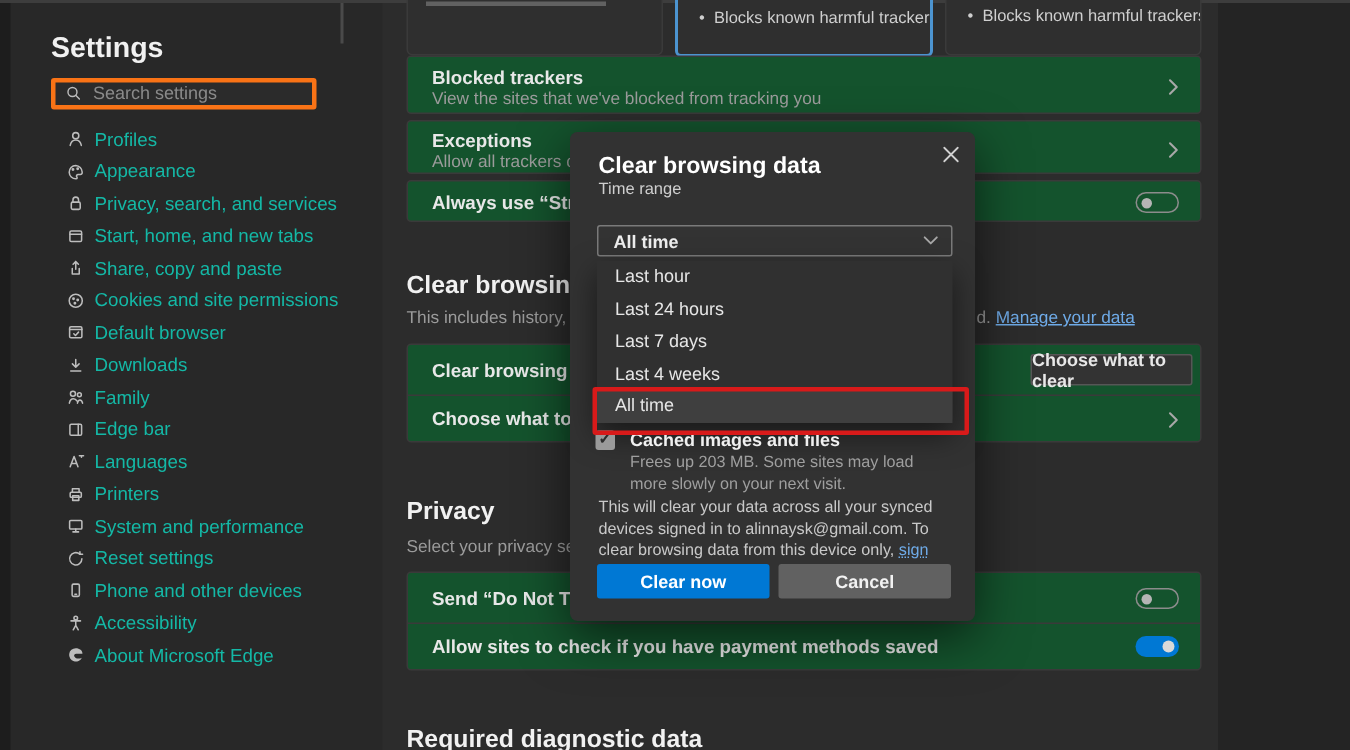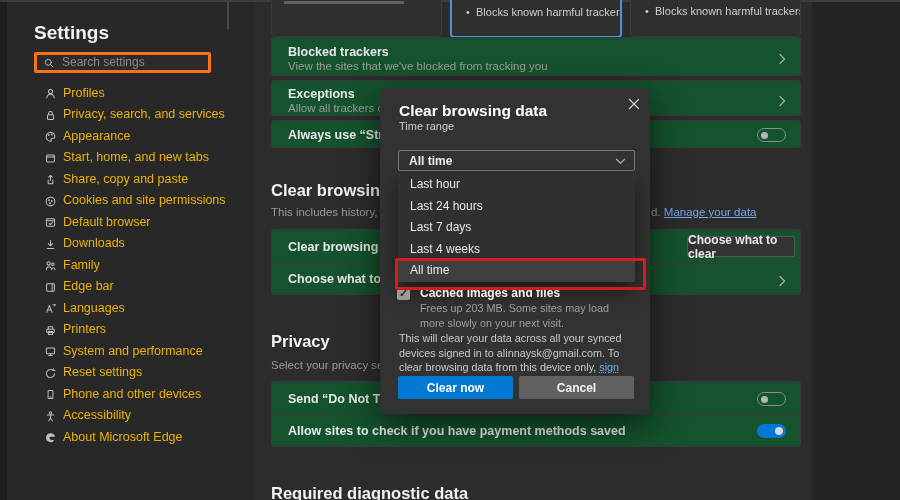--- a/index.html
+++ b/index.html
@@ -11,21 +11,21 @@
   .h2{font-size:16.5px;font-weight:700;color:#f1f1f1;}
   .row-label{font-size:12.5px;font-weight:600;color:#e8e8e8;white-space:nowrap;}
   .desc{font-size:11.5px;color:#9b9b9b;white-space:nowrap;}
   .card{background:#14532d;border:1px solid #3a3a3a;border-radius:3px;box-sizing:border-box;}
   .divider{border-top:1px solid #3a3a3a;}
   
   .searchbox{display:flex;align-items:flex-start;gap:7px;width:177px;height:21px;
              border:3px solid #f97316;border-radius:2px;background:#2b2b2b;padding:0 0 0 6px;box-sizing:border-box;}
   .searchbox .ph{font-size:12px;color:#8a8a8a;}
   .side-item{display:flex;align-items:center;gap:6px;height:21.5px;cursor:pointer;}
-  .side-item span.lbl{font-size:12.5px;color:#eab308;white-space:nowrap;}
+  .side-item span.lbl{font-size:12.5px;color:#14b8a6;white-space:nowrap;}
   .ic{width:13px;height:13px;flex:0 0 13px;display:inline-block;}
   .ic svg{width:100%;height:100%;stroke:#bdbdbd;fill:none;stroke-width:1.1;stroke-linecap:round;stroke-linejoin:round;}
   
   .chev svg{width:10px;height:12px;stroke:#a8a8a8;fill:none;stroke-width:1.4;stroke-linecap:round;stroke-linejoin:round;}
   .toggle{width:29px;height:14px;border-radius:8px;box-sizing:border-box;position:relative;cursor:pointer;}
   .toggle.off{border:1px solid #8c8c8c;background:transparent;}
   .toggle.off .knob{position:absolute;left:3px;top:2.5px;width:7px;height:7px;border-radius:50%;background:#b5b5b5;}
   .toggle.on{background:#0078d4;}
   .toggle.on .knob{position:absolute;right:3px;top:3px;width:8px;height:8px;border-radius:50%;background:#d9d9d9;}
   
@@ -78,32 +78,32 @@
   <div class="abs" style="left:44px;top:82px;width:200px;">
     <div class="side-item">
       <span class="ic"><svg viewBox="0 0 14 14">
             <circle cx="7" cy="4.8" r="2.2"></circle>
             <path d="M3 11.8c.5-2.6 2.1-3.9 4-3.9s3.5 1.3 4 3.9"></path>
           </svg></span>
       <span class="lbl">Profiles</span>
       </div>
     <div class="side-item">
       <span class="ic"><svg viewBox="0 0 14 14">
-            <rect x="3.8" y="6.2" width="6.4" height="5.2" rx="1"></rect>
-            <path d="M5 6V4.6a2 2 0 0 1 4 0V6"></path>
-          </svg></span>
-      <span class="lbl">Privacy, search, and services</span>
-      </div>
-    <div class="side-item">
-      <span class="ic"><svg viewBox="0 0 14 14">
             <path d="M7 2.5a4.8 4.8 0 1 0 .2 9.6c1-.1.9-1 .5-1.5-.5-.7 0-1.6 1-1.6h1.6c.9 0 1.5-.8 1.3-1.8A4.9 4.9 0 0 0 7 2.5z"></path>
             <circle cx="5" cy="5.4" r=".5"></circle>
             <circle cx="8.4" cy="4.8" r=".5"></circle>
           </svg></span>
       <span class="lbl">Appearance</span>
+      </div>
+    <div class="side-item">
+      <span class="ic"><svg viewBox="0 0 14 14">
+            <rect x="3.8" y="6.2" width="6.4" height="5.2" rx="1"></rect>
+            <path d="M5 6V4.6a2 2 0 0 1 4 0V6"></path>
+          </svg></span>
+      <span class="lbl">Privacy, search, and services</span>
       </div>
     <div class="side-item">
       <span class="ic"><svg viewBox="0 0 14 14">
             <rect x="2.8" y="3.2" width="8.4" height="7.6" rx="1"></rect>
             <path d="M2.8 5.5h8.4"></path>
           </svg></span>
       <span class="lbl">Start, home, and new tabs</span>
       </div>
     <div class="side-item">
       <span class="ic"><svg viewBox="0 0 14 14">

